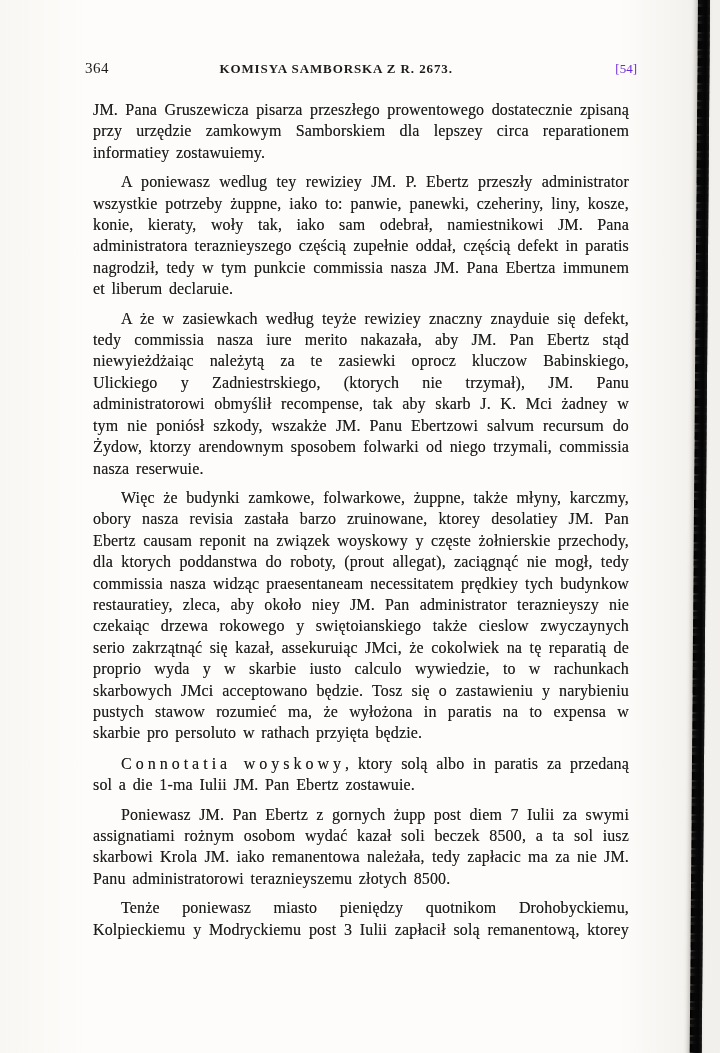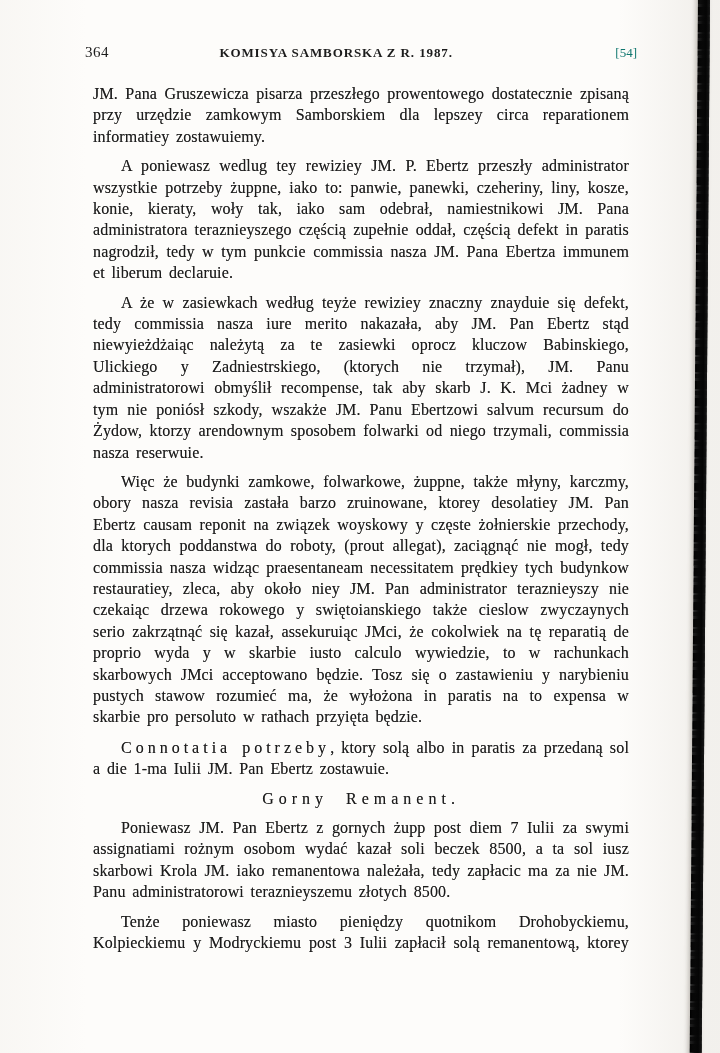--- a/index.html
+++ b/index.html
@@ -33,42 +33,42 @@
     transform: rotate(0.45deg);
     transform-origin: 50% 0;
     background:
       linear-gradient(to right, rgba(10,10,10,0) 0%, rgba(15,15,15,0.45) 18%, rgba(8,8,8,0.92) 42%, #050505 70%, rgba(25,25,25,0.85) 100%),
       repeating-linear-gradient(to bottom, #000 0 3px, #2e2e2e 3px 5px, #0b0b0b 5px 9px, #1f1f1f 9px 12px, #000 12px 17px);
     box-shadow: -2px 0 4px rgba(130,125,115,0.45);
   }
   .content {
     position: absolute;
     left: 85px;
-    top: 44px;
+    top: 60px;
     width: 552px;
   }
   .running-head {
     display: flex;
     justify-content: space-between;
     align-items: baseline;
     height: 18px;
   }
   .page-number {
     font-size: 15px;
     letter-spacing: 0.5px;
   }
   .running-title {
     font-size: 13px;
     font-weight: bold;
     letter-spacing: 0.9px;
     transform: translateX(-26px);
   }
   .folio-mark {
     font-size: 13px;
-    color: #0f766e;
+    color: #6d28d9;
   }
   .body-text {
     margin-top: 21px;
     font-size: 16px;
     line-height: 21.4px;
     text-align: justify;
     letter-spacing: 0.15px;
     word-spacing: 2.5px;
     text-shadow: 0 0 0.5px rgba(20,20,20,0.55);
   }
@@ -99,38 +99,37 @@
 </style>
 </head>
 <body>
 
 <div class="page">
 
   <div class="content">
 
     <div class="running-head">
       <span class="page-number">364</span>
-      <span class="running-title">KOMISYA SAMBORSKA Z R. 1987.</span>
+      <span class="running-title">KOMISYA SAMBORSKA Z R. 2673.</span>
       <span class="folio-mark">[54]</span>
     </div>
 
     <div class="body-text">
 
       <p class="no-indent">JM. Pana Gruszewicza pisarza przeszłego prowentowego dostatecznie zpisaną przy urzędzie zamkowym Samborskiem dla lepszey circa reparationem informatiey zostawuiemy.</p>
 
       <p>A poniewasz wedlug tey rewiziey JM. P. Ebertz przeszły administrator wszystkie potrzeby żuppne, iako to: panwie, panewki, czeheriny, liny, kosze, konie, kieraty, woły tak, iako sam odebrał, namiestnikowi JM. Pana administratora teraznieyszego częścią zupełnie oddał, częścią defekt in paratis nagrodził, tedy w tym punkcie commissia nasza JM. Pana Ebertza immunem et liberum declaruie.</p>
 
       <p>A że w zasiewkach według teyże rewiziey znaczny znayduie się defekt, tedy commissia nasza iure merito nakazała, aby JM. Pan Ebertz stąd niewyieżdżaiąc należytą za te zasiewki oprocz kluczow Babinskiego, Ulickiego y Zadniestrskiego, (ktorych nie trzymał), JM. Panu administratorowi obmyślił recompense, tak aby skarb J. K. Mci żadney w tym nie poniósł szkody, wszakże JM. Panu Ebertzowi salvum recursum do Żydow, ktorzy arendownym sposobem folwarki od niego trzymali, commissia nasza reserwuie.</p>
 
       <p>Więc że budynki zamkowe, folwarkowe, żuppne, także młyny, karczmy, obory nasza revisia zastała barzo zruinowane, ktorey desolatiey JM. Pan Ebertz causam reponit na związek woyskowy y częste żołnierskie przechody, dla ktorych poddanstwa do roboty, (prout allegat), zaciągnąć nie mogł, tedy commissia nasza widząc praesentaneam necessitatem prędkiey tych budynkow restauratiey, zleca, aby około niey JM. Pan administrator teraznieyszy nie czekaiąc drzewa rokowego y swiętoianskiego także cieslow zwyczaynych serio zakrzątnąć się kazał, assekuruiąc JMci, że cokolwiek na tę reparatią de proprio wyda y w skarbie iusto calculo wywiedzie, to w rachunkach skarbowych JMci acceptowano będzie. Tosz się o zastawieniu y narybieniu pustych stawow rozumieć ma, że wyłożona in paratis na to expensa w skarbie pro persoluto w rathach przyięta będzie.</p>
 
 
-      <p class="connotatia"><span class="spaced">Connotatia potrzeby</span><span>, ktory solą albo in paratis za przedaną sol a die 1-ma Iulii JM. Pan Ebertz zostawuie.</span></p>
+      <p class="connotatia"><span class="spaced">Connotatia woyskowy</span><span>, ktory solą albo in paratis za przedaną sol a die 1-ma Iulii JM. Pan Ebertz zostawuie.</span></p>
 
-      <p class="section-heading">Gorny Remanent.</p>
 
       <p>Poniewasz JM. Pan Ebertz z gornych żupp post diem 7 Iulii za swymi assignatiami rożnym osobom wydać kazał soli beczek 8500, a ta sol iusz skarbowi Krola JM. iako remanentowa należała, tedy zapłacic ma za nie JM. Panu administratorowi teraznieyszemu złotych 8500.</p>
 
       <p class="continues">Tenże poniewasz miasto pieniędzy quotnikom Drohobyckiemu, Kolpieckiemu y Modryckiemu post 3 Iulii zapłacił solą remanentową, ktorey</p>
 
     </div>
   </div>
 
   <div class="scan-edge"></div>
 

